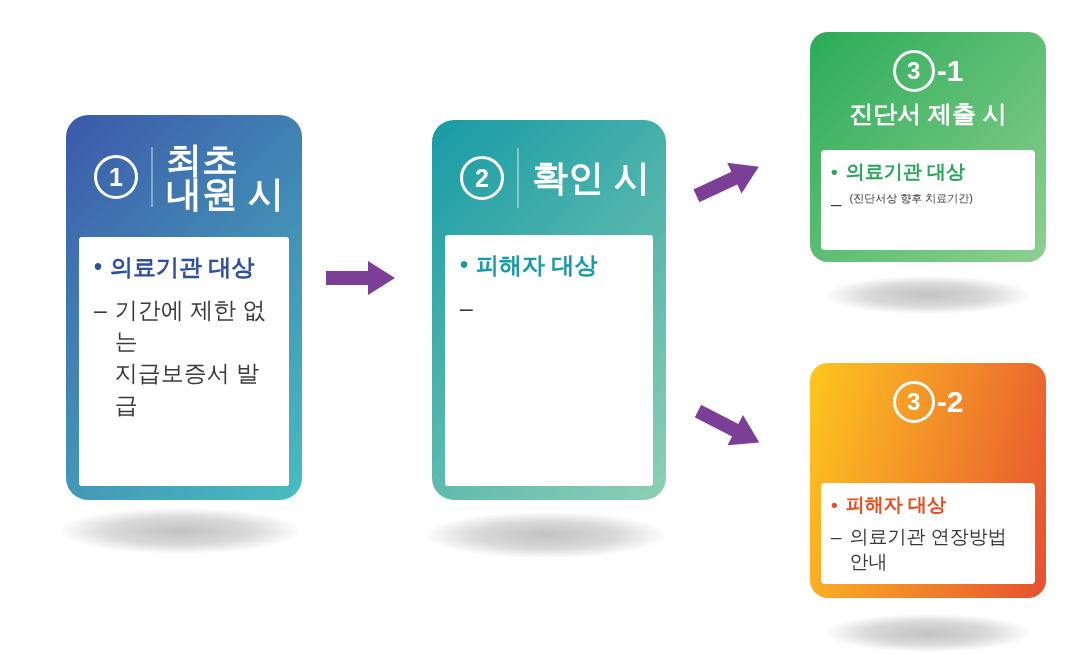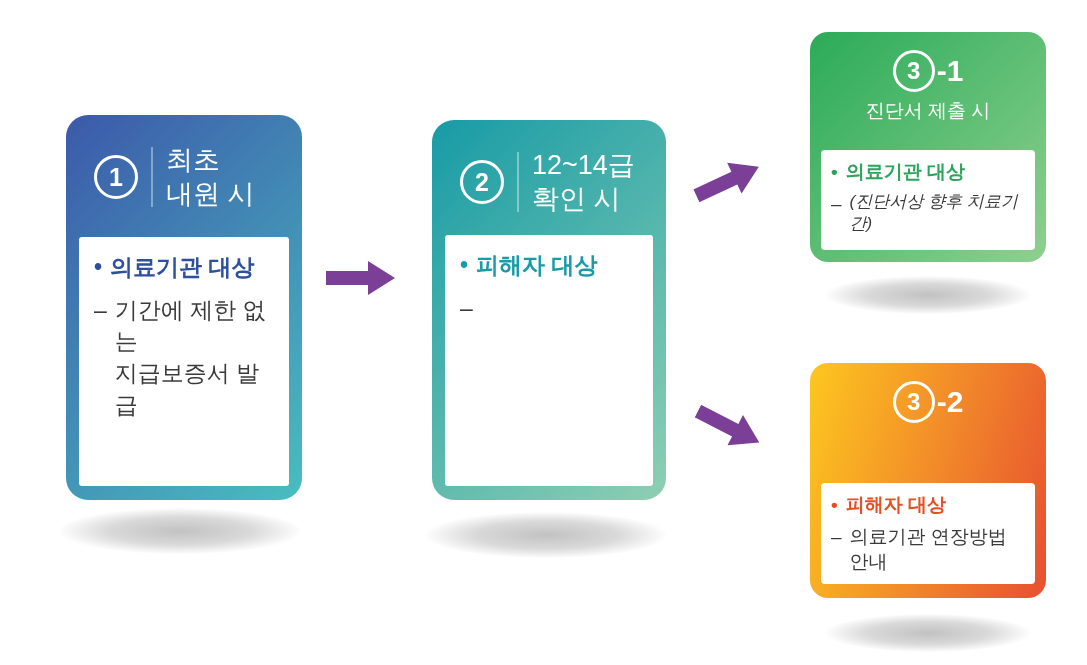--- a/index.html
+++ b/index.html
@@ -18,42 +18,42 @@
   .card-3b{left:810px;top:363px;width:236px;height:235px;border-radius:18px;
     background:linear-gradient(105deg,#fdc71f 0%,#f1862a 55%,#e74f30 100%);}
 
   
   .hdr{display:flex;align-items:center;padding:28px 0 0 28px;color:#fff;}
   .num-badge{
     display:inline-flex;align-items:center;justify-content:center;flex:0 0 auto;
     width:38px;height:38px;border:3px solid #fff;border-radius:50%;
     font-size:25px;font-weight:bold;color:#fff;line-height:1;}
   .vdiv{width:2px;height:60px;background:rgba(255,255,255,0.38);margin:0 13px 0 13px;}
-  .hdr-title{font-size:27px;font-weight:normal;line-height:34px;letter-spacing:0;}
+  .hdr-title{font-size:36px;font-weight:bold;line-height:34px;letter-spacing:0;}
 
   
   .inner{position:absolute;left:13px;right:13px;bottom:14px;background:#fff;border-radius:3px;}
   .card-1 .inner{top:122px;padding:17px 10px 0 15px;}
   .card-2 .inner{top:115px;padding:17px 10px 0 15px;}
   .bullet-line{display:flex;gap:8px;font-size:23px;font-weight:bold;margin-bottom:13px;line-height:1.2;}
   .detail{display:flex;gap:8px;font-size:23px;color:#3a3a3a;line-height:1.38;}
   .dash{flex:0 0 auto;}
 
   
   .hdr-c{display:flex;flex-direction:column;align-items:center;color:#fff;padding-top:18px;}
   .numline{display:flex;align-items:center;gap:2px;}
   .num-badge.sm{width:36px;height:36px;border-width:3px;font-size:24px;}
   .num-suffix{font-size:30px;font-weight:bold;line-height:1;}
-  .hdr-c-title{font-size:19px;font-weight:normal;margin-top:9px;line-height:1.1;}
+  .hdr-c-title{font-size:24px;font-weight:bold;margin-top:9px;line-height:1.1;}
 
   .card-3a .inner{left:11px;right:11px;top:118px;bottom:12px;padding:11px 6px 0 10px;border-radius:4px;}
   .card-3b .inner{left:11px;right:11px;top:120px;bottom:14px;padding:11px 6px 0 10px;border-radius:4px;}
   .inner.small .bullet-line{font-size:19px;margin-bottom:7px;}
   .inner.small .detail{font-size:19px;line-height:1.32;}
-  .sub-line{font-size:17px;font-style:italic;}
+  .sub-line{font-size:11px;}
 
   
   .acc-1{color:#2e4f9d;}
   .acc-2{color:#179ba6;}
   .acc-3a{color:#2ea35c;}
   .acc-3b{color:#e84e22;}
 
   
   .eshadow{position:absolute;border-radius:50%;
     background:radial-gradient(ellipse at center,rgba(110,110,110,0.42) 0%,rgba(130,130,130,0.30) 42%,rgba(150,150,150,0) 72%);}
@@ -97,21 +97,20 @@
       </div>
     </div>
   </section>
   <div class="eshadow sh-1"></div>
 
   <section class="card card-2">
     <div class="hdr">
       <span class="num-badge">2</span>
       <span class="vdiv"></span>
       <div class="hdr-title">
-        <div>12~14급</div>
         <div>확인 시</div>
       </div>
     </div>
     <div class="inner">
       <div class="bullet-line acc-2">
         <span>•</span>
         <span>피해자 대상</span>
       </div>
       <div class="detail">
         <span class="dash">–</span>

